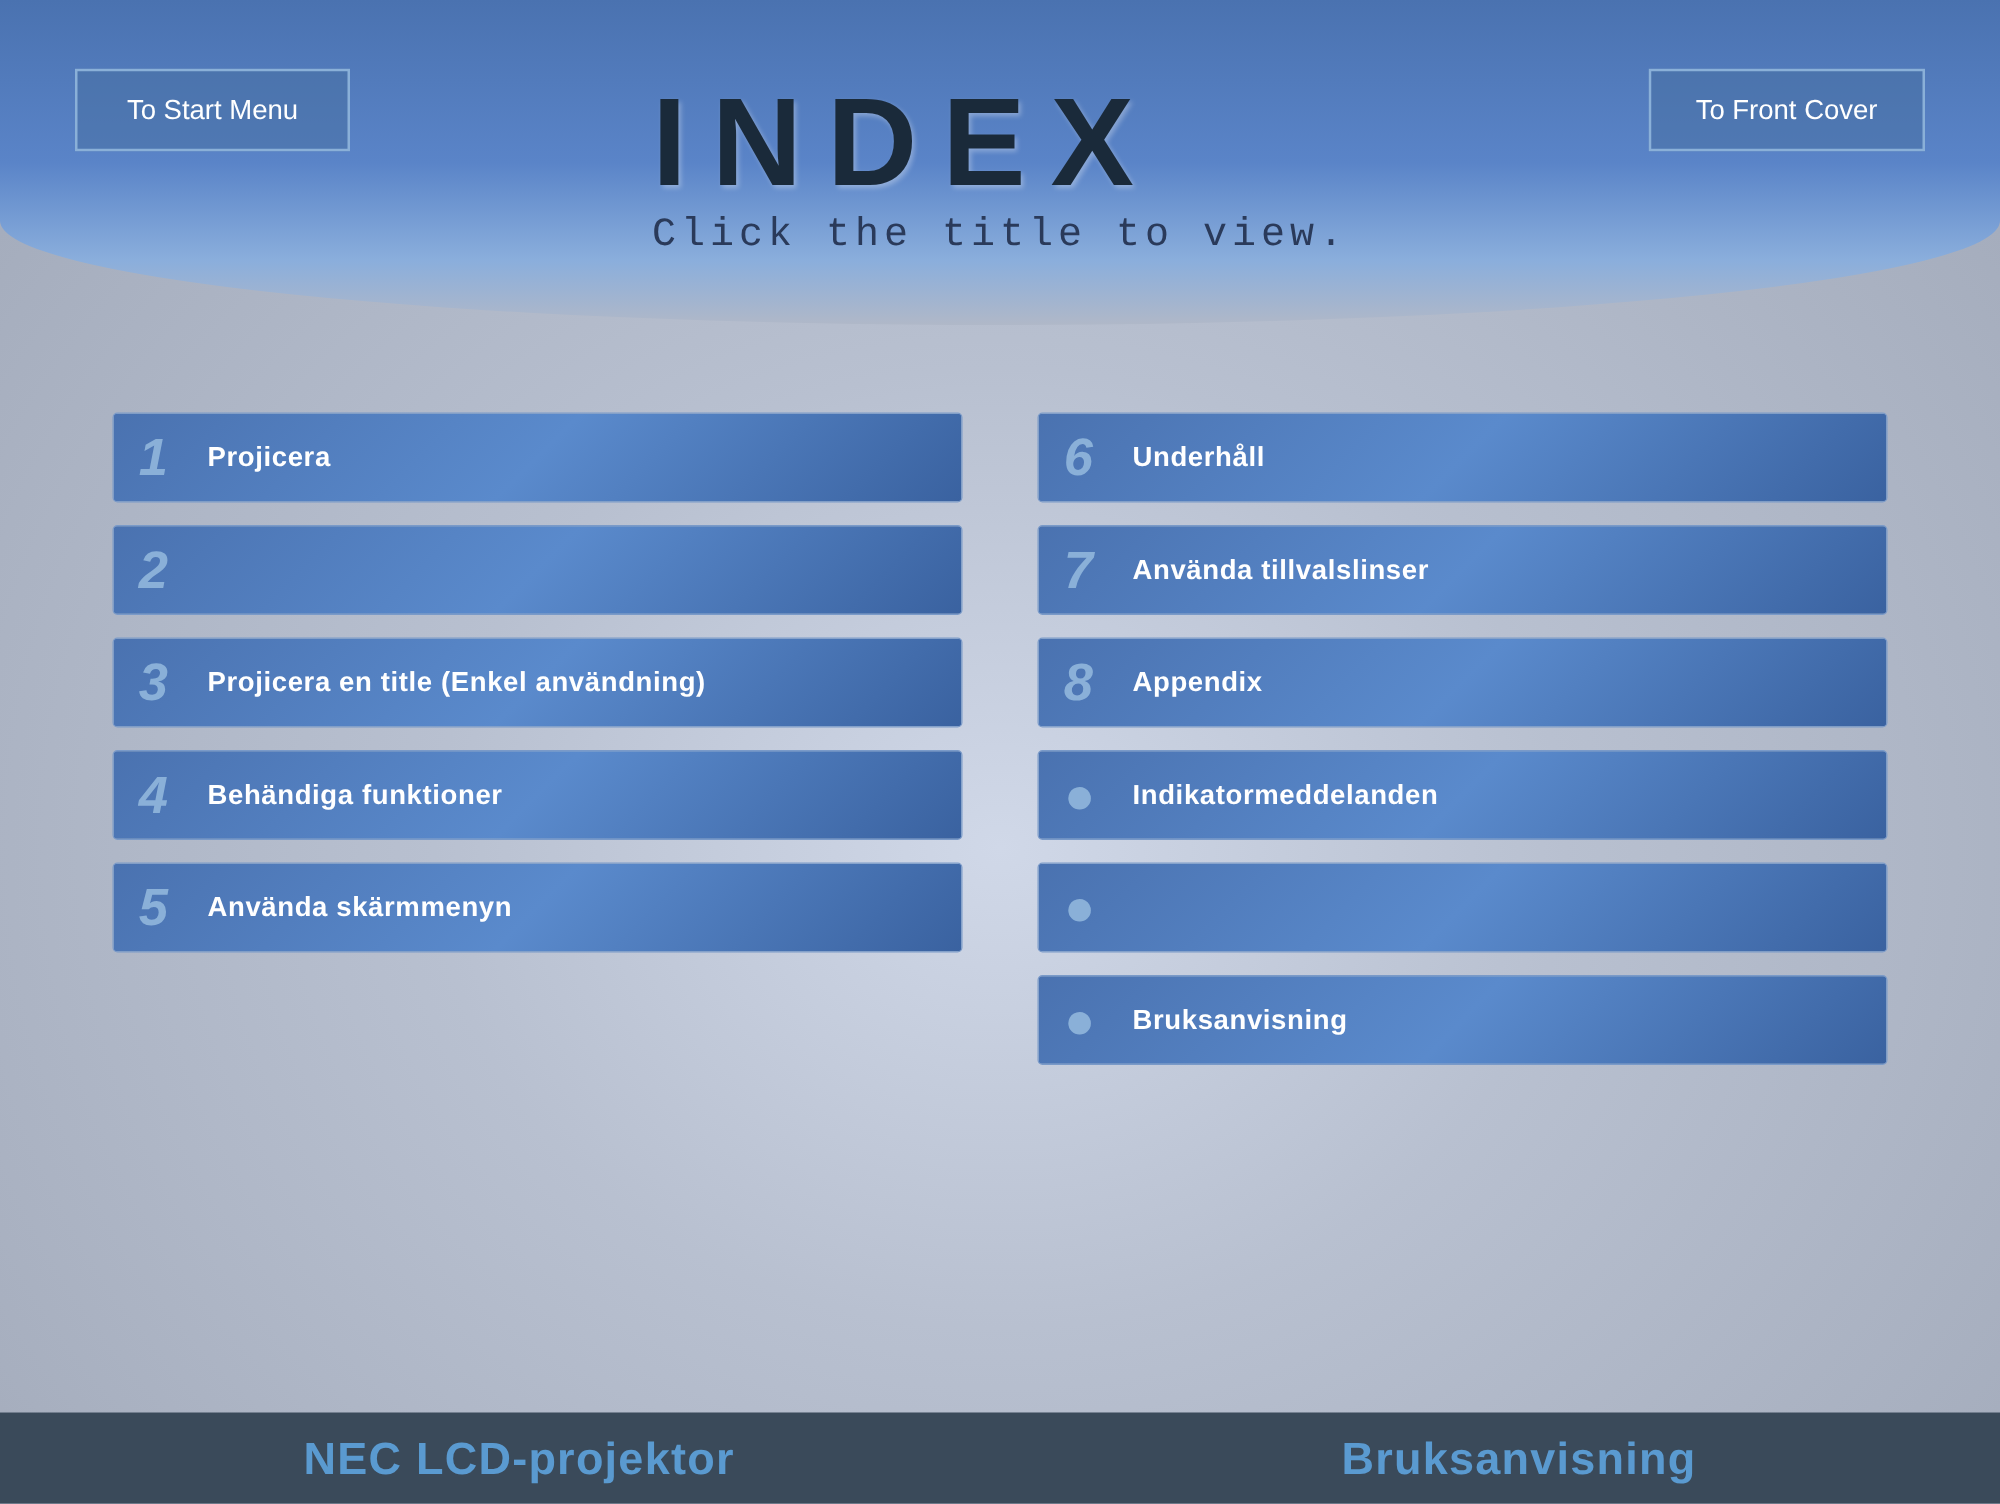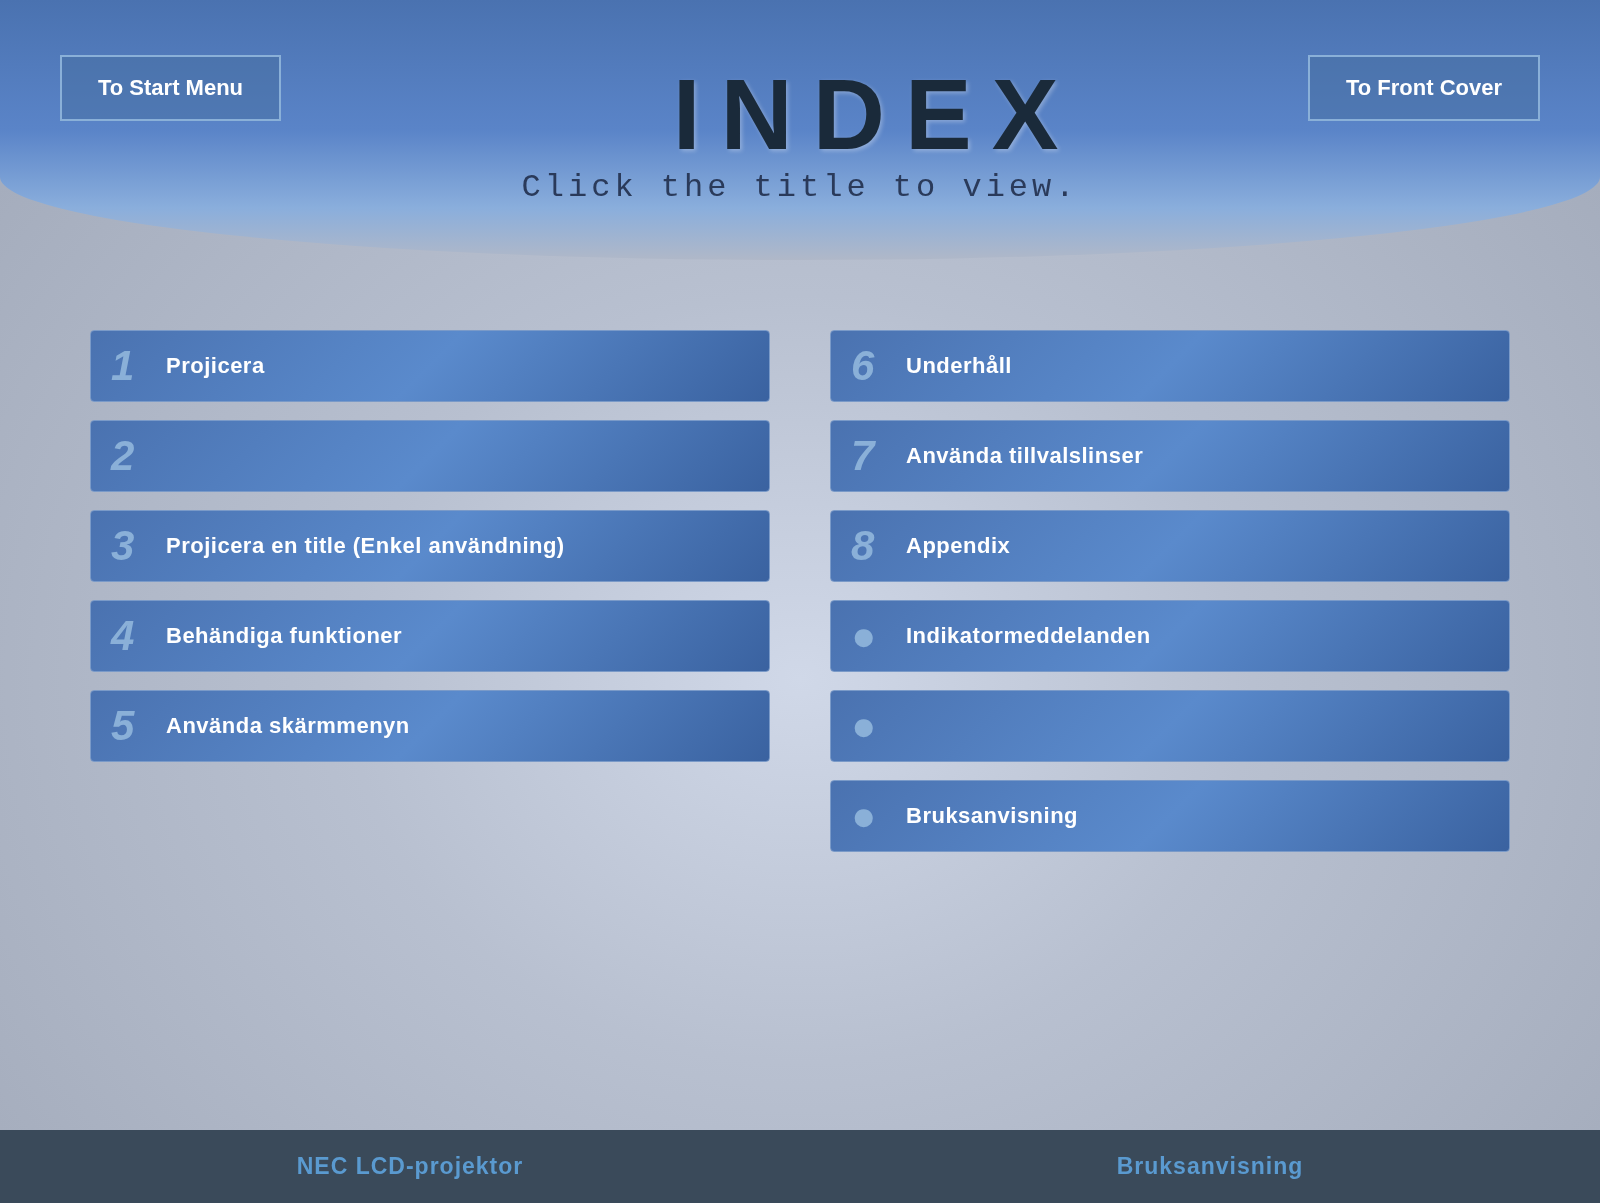--- a/index.html
+++ b/index.html
@@ -45,41 +45,41 @@
       height: 73px;
       background: #3a4a5a;
       display: flex;
       align-items: center;
       justify-content: space-around;
       z-index: 10;
     }
 
     .bottom-bar span {
       color: #5a9ad0;
-      font-size: 23px;
+      font-size: 36px;
       font-weight: bold;
       font-family: Arial, sans-serif;
       letter-spacing: 1px;
     }
 
     
     .header-content {
       position: absolute;
       top: 0;
       left: 0;
       width: 100%;
       height: 260px;
       display: flex;
       align-items: center;
       justify-content: center;
       z-index: 5;
     }
 
     .header-title {
-      text-align: right;
+      text-align: left;
       margin-top: 10px;
     }
 
     .index-title {
       font-size: 100px;
       font-weight: 900;
       color: #1a2a3a;
       letter-spacing: 20px;
       line-height: 1;
       text-shadow: 2px 2px 4px rgba(255,255,255,0.3);
@@ -94,21 +94,21 @@
     }
 
     
     .nav-btn {
       position: absolute;
       top: 55px;
       border: 2px solid #8ab0d8;
       background: rgba(70, 110, 160, 0.5);
       color: white;
       font-size: 22px;
-      font-weight: bold;
+      font-weight: normal;
       padding: 18px 36px;
       cursor: pointer;
       z-index: 10;
       min-width: 220px;
       text-align: center;
     }
 
     .nav-btn-left {
       left: 60px;
     }

